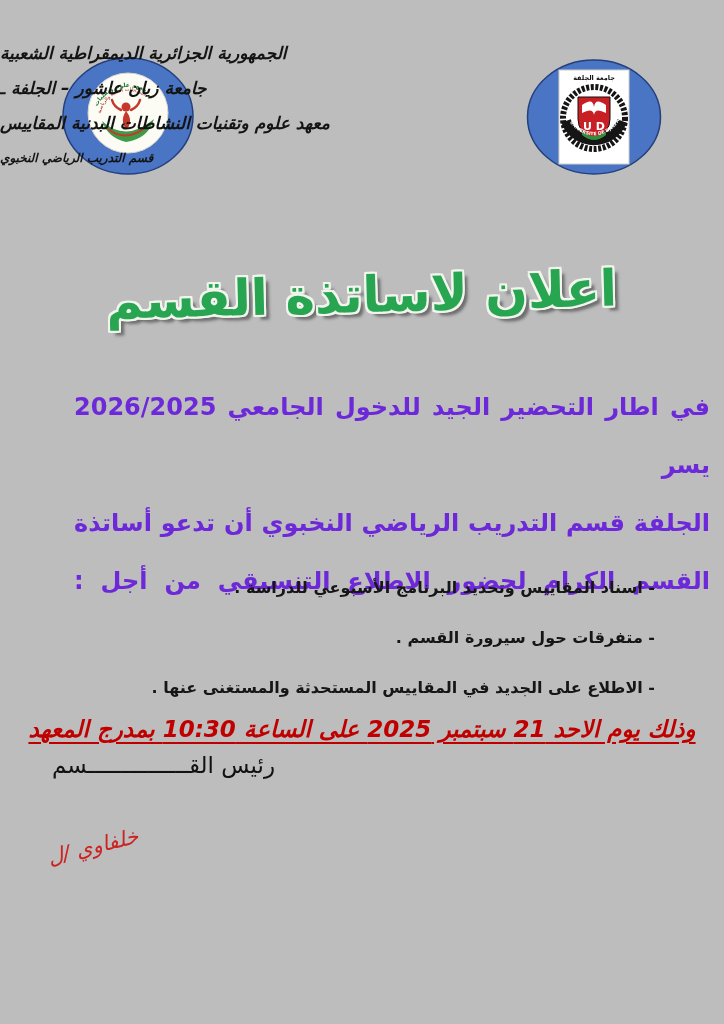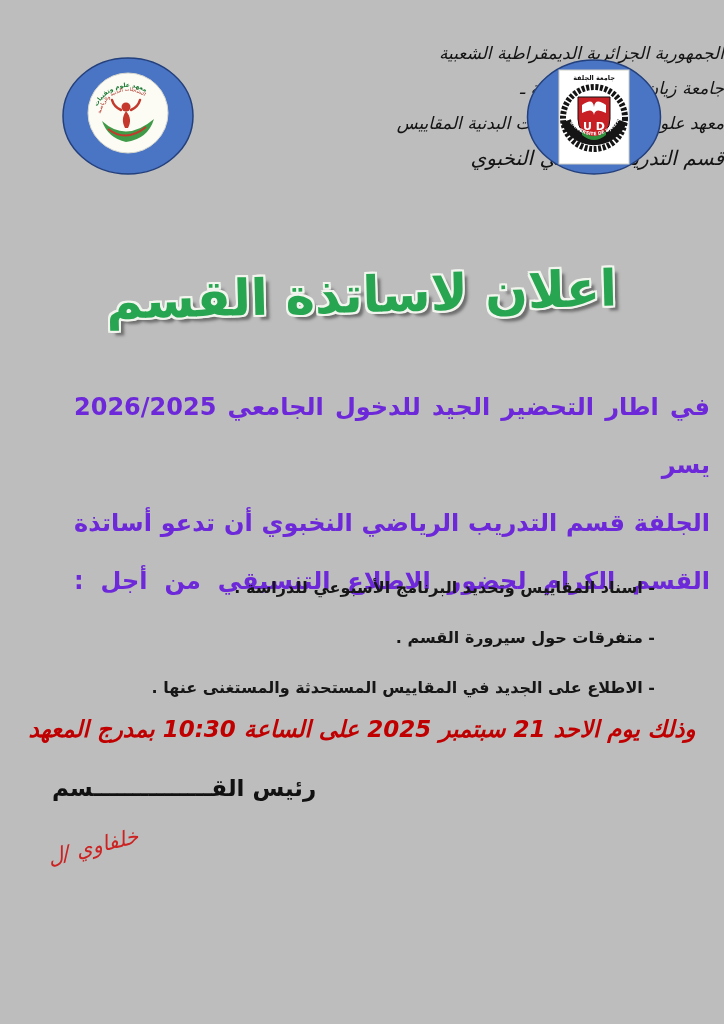--- a/index.html
+++ b/index.html
@@ -7,25 +7,25 @@
   body { font-family:"DejaVu Sans", sans-serif; }
 
   .page {
     position:relative; width:724px; height:1024px;
     background:#bdbdbd; overflow:hidden; color:#161616;
   }
 
   
   .header-lines {
     position:absolute; top:36px; left:0; width:724px;
-    text-align:right; direction:rtl;
-    font-weight:normal; font-style:italic; font-size:17px; color:#141414;
+    text-align:left; direction:rtl;
+    font-weight:bold; font-style:italic; font-size:17px; color:#141414;
   }
   .header-lines .h-line { line-height:35px; white-space:nowrap; }
-  .header-lines .h-line4 { font-size:20px;padding-left:6px; }
+  .header-lines .h-line4 { font-size:12px; }
 
   .logo { position:absolute; }
   .logo-left  { left:62px; top:57px; }
   .logo-right { left:526px; top:59px; }
 
   
   .title-wrap { position:absolute; top:258px; left:0; width:724px; text-align:center; }
   .title-text {
     display:inline-block; direction:rtl;
     transform:rotate(-1.5deg);
@@ -51,28 +51,28 @@
     direction:rtl; text-align:right;
     font-weight:bold; font-size:16px; color:#161616; list-style:none;
   }
   .bullets .b-line { line-height:50px; white-space:nowrap; }
 
   
   .date-line {
     position:absolute; top:716px; left:0; width:724px;
     text-align:center; direction:rtl;
     font-size:23px; font-weight:bold; font-style:italic;
-    color:#c00000; 
+    color:#c00000; text-decoration:underline;
     text-underline-offset:5px; white-space:nowrap;
   }
 
   
   .sig-title {
-    position:absolute; top:775px; left:52px;
-    direction:rtl; font-size:23px; font-weight:bold; color:#111;
+    position:absolute; top:752px; left:52px;
+    direction:rtl; font-size:23px; font-weight:normal; color:#111;
     white-space:nowrap;
   }
   .sig-name {
     position:absolute; top:846px; left:48px;
     direction:rtl; font-size:21px; font-style:italic; color:#cc2222;
     transform:rotate(-14deg); transform-origin:left center; white-space:nowrap;
   }
 </style>
 </head>
 <body>

